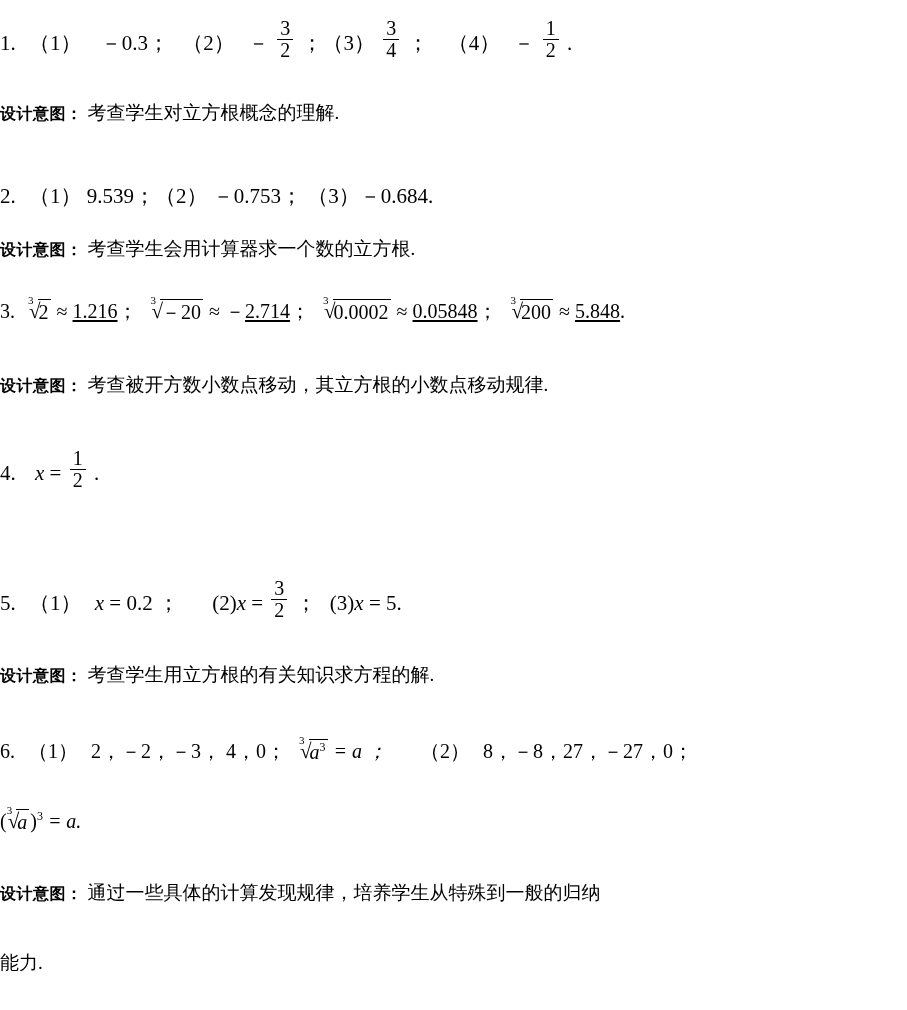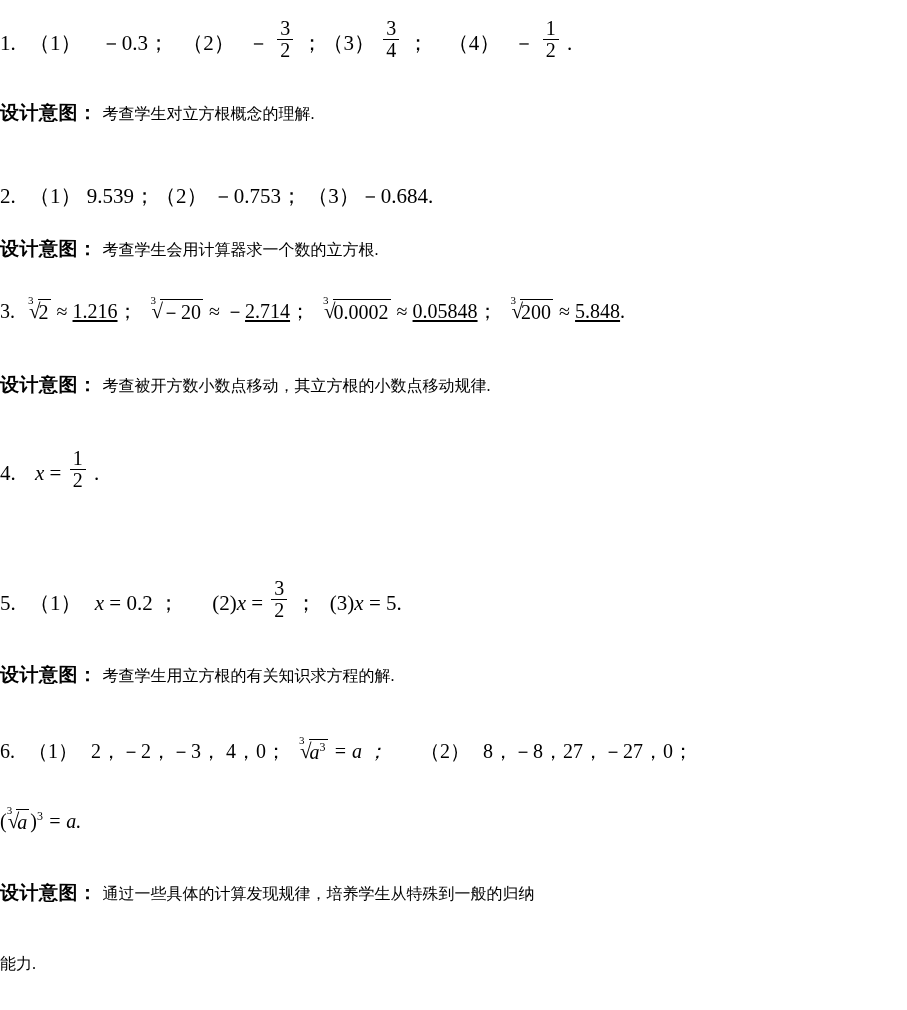--- a/index.html
+++ b/index.html
@@ -32,26 +32,26 @@
   .ans {
     font-family: "Liberation Serif", "DejaVu Serif", serif;
     font-size: 21px;
   }
   .intent {
     font-size: 20px;
   }
   .intent .lbl {
     font-family: "DejaVu Sans", "Liberation Sans", sans-serif;
     font-weight: bold;
-    font-size: 19px;
+    font-size: 16px;
     letter-spacing: 0.5px;
   }
   .intent .txt {
     font-family: "Liberation Serif", "DejaVu Serif", serif;
-    font-size: 16px;
+    font-size: 19px;
     text-align: center;
   }
   
   .frac {
     display: inline-block;
     vertical-align: -0.55em;
     text-align: center;
     font-size: 20px;
     line-height: 1.05;
     margin: 0 3px;

